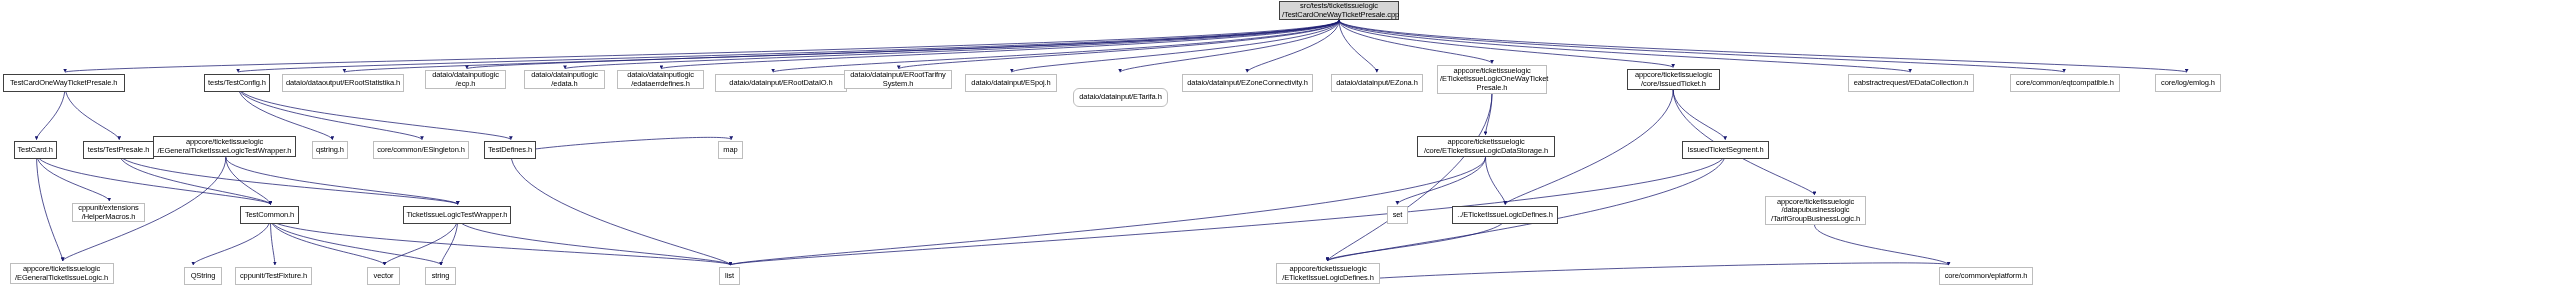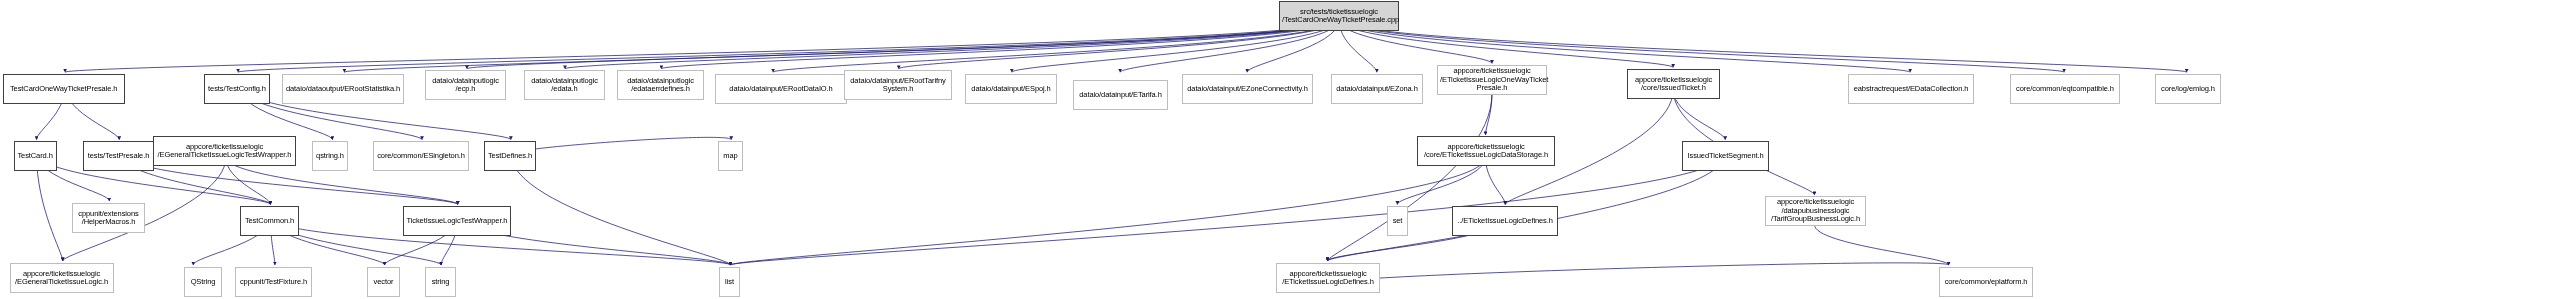--- a/index.html
+++ b/index.html
@@ -11,21 +11,21 @@
     box-sizing:border-box;
     display:flex;align-items:center;justify-content:flex-end;
     text-align:center;
     background:#ffffff;
     border:0.7px solid #bdbdbd;
     color:#000000;
     font-size:7.5px;
     line-height:8.5px;
     letter-spacing:-0.1px;
     white-space:pre-line;
-    padding:14px 2px;
+    padding:8px 2px;
   }
   .node.bold{border:1.1px solid #404040;}
   .node.root{background:#d5d5d5;border:1.1px solid #404040;}
   .node span{display:block;width:100%;}
 </style>
 </head>
 <body>
 
 <div id="canvas">
   <svg id="edges" xmlns="http://www.w3.org/2000/svg" viewBox="0 0 3778 439" width="2576" height="299">
@@ -97,21 +97,21 @@
       <div class="node" style="left: 425px; top: 70px; width: 81px; height: 19px;"><span>dataio/datainputlogic
 /ecp.h</span></div>
       <div class="node" style="left: 524px; top: 70px; width: 81px; height: 19px;"><span>dataio/datainputlogic
 /edata.h</span></div>
       <div class="node" style="left: 617px; top: 70px; width: 87px; height: 19px;"><span>dataio/datainputlogic
 /edataerrdefines.h</span></div>
       <div class="node" style="left: 715px; top: 74px; width: 132px; height: 13px;"><span>dataio/datainput/ERootDataIO.h</span></div>
       <div class="node" style="left: 844px; top: 70px; width: 108px; height: 19px;"><span>dataio/datainput/ERootTarifny
 System.h</span></div>
       <div class="node" style="left: 965px; top: 74px; width: 92px; height: 13px;"><span>dataio/datainput/ESpoj.h</span></div>
-      <div class="node" style="left: 1073px; top: 80px; width: 95px; height: 29px;"><span>dataio/datainput/ETarifa.h</span></div>
+      <div class="node" style="left: 1073px; top: 88px; width: 95px; height: 19px; border-radius: 6px;"><span>dataio/datainput/ETarifa.h</span></div>
       <div class="node" style="left: 1182px; top: 74px; width: 131px; height: 13px;"><span>dataio/datainput/EZoneConnectivity.h</span></div>
       <div class="node" style="left: 1331px; top: 74px; width: 92px; height: 13px;"><span>dataio/datainput/EZona.h</span></div>
       <div class="node" style="left: 1437px; top: 65px; width: 110px; height: 29px;"><span>appcore/ticketissuelogic
 /ETicketIssueLogicOneWayTicket
 Presale.h</span></div>
       <div class="node bold" style="left: 1627px; top: 69px; width: 93px; height: 21px;"><span>appcore/ticketissuelogic
 /core/IssuedTicket.h</span></div>
       <div class="node" style="left: 1848px; top: 74px; width: 126px; height: 13px;"><span>eabstractrequest/EDataCollection.h</span></div>
       <div class="node" style="left: 2010px; top: 74px; width: 110px; height: 13px;"><span>core/common/eqtcompatible.h</span></div>
       <div class="node" style="left: 2155px; top: 74px; width: 66px; height: 13px;"><span>core/log/emlog.h</span></div>

